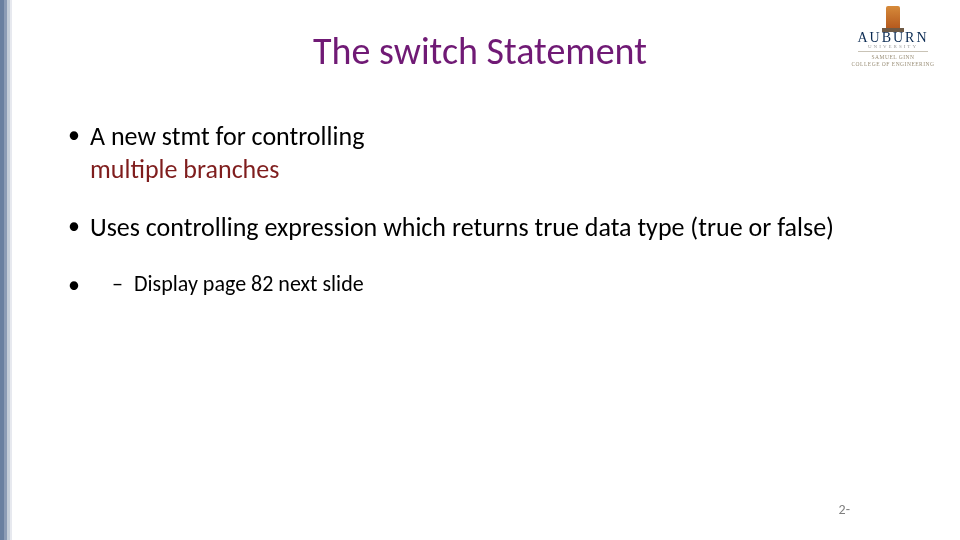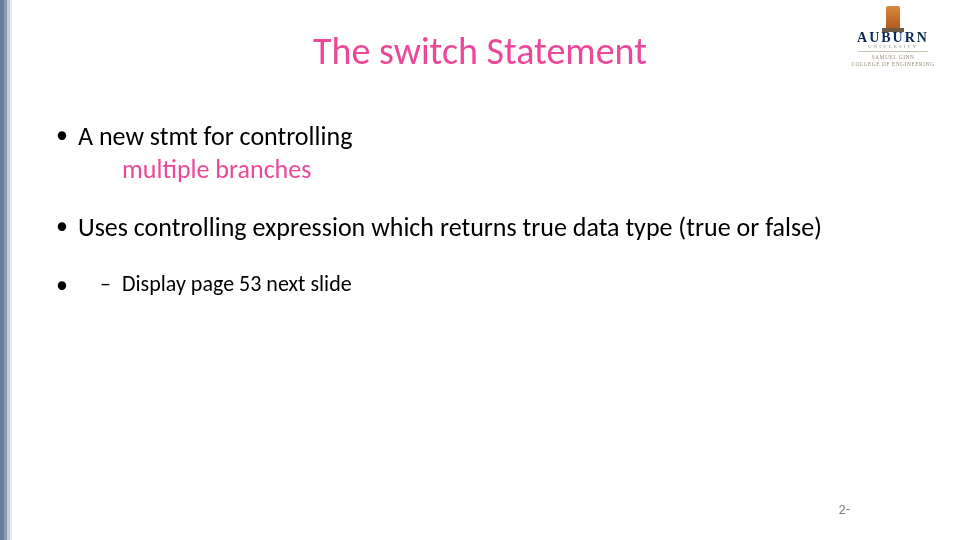--- a/index.html
+++ b/index.html
@@ -32,21 +32,21 @@
     overflow: hidden;
   }
   .title {
     position: absolute;
     top: 28px;
     left: 0;
     width: 960px;
     text-align: center;
     font-size: 38px;
     font-weight: 400;
-    color: #ec4899;
+    color: #701a75;
   }
   .logo-block {
     position: absolute;
     top: 6px;
     right: 12px;
     width: 110px;
     text-align: center;
     font-family: Georgia, 'Times New Roman', serif;
     color: #8a8170;
   }
@@ -61,21 +61,21 @@
   .logo-tower::after{
     content:"";
     position:absolute;
     bottom:-4px; left:-4px;
     width:22px; height:4px;
     background:#6e5a46;
   }
   .logo-main {
     font-size: 14px;
     letter-spacing: 2px;
-    font-weight: 700;
+    font-weight: 400;
     color: #0a2a52;
   }
   .logo-sub1 {
     font-size: 5px;
     letter-spacing: 2px;
     color: #9a9a9a;
     margin-top: -2px;
   }
   .logo-rule {
     width: 70px;
@@ -85,21 +85,21 @@
   }
   .logo-sub2 {
     font-size: 5.5px;
     letter-spacing: 0.5px;
     color: #9a8f78;
     line-height: 1.2;
   }
   .content {
     position: absolute;
     top: 120px;
-    left: 50px;
+    left: 62px;
     right: 30px;
     font-size: 26px;
     line-height: 1.25;
   }
   ul.top {
     list-style: none;
     padding: 0;
     margin: 0;
   }
   ul.top > li {
@@ -126,21 +126,21 @@
     position: relative;
     padding-left: 22px;
   }
   ul.sub > li::before {
     content: "–";
     position: absolute;
     left: 0;
     top: 0;
     color: #000;
   }
-  .red { color: #ec4899; margin-left: 44px; }
+  .red { color: #7f1d1d; }
   .page-num {
     position: absolute;
     right: 110px;
     bottom: 22px;
     font-size: 14px;
     color: #7f7f7f;
   }
 </style>
 </head>
 <body>
@@ -167,21 +167,21 @@
       <li>
         <span>A new stmt for controlling </span><br>
         <span class="red">multiple branches</span>
       </li>
       <li>
         <span>Uses controlling expression which returns true data type (true or false)</span>
       </li>
       <li>
         <ul class="sub">
           <li>
-            <span>Display page 53 next slide</span>
+            <span>Display page 82 next slide</span>
           </li>
         </ul>
       </li>
     </ul>
   </div>
 
   <div class="page-num">2-</div>
 
 </div>
 

